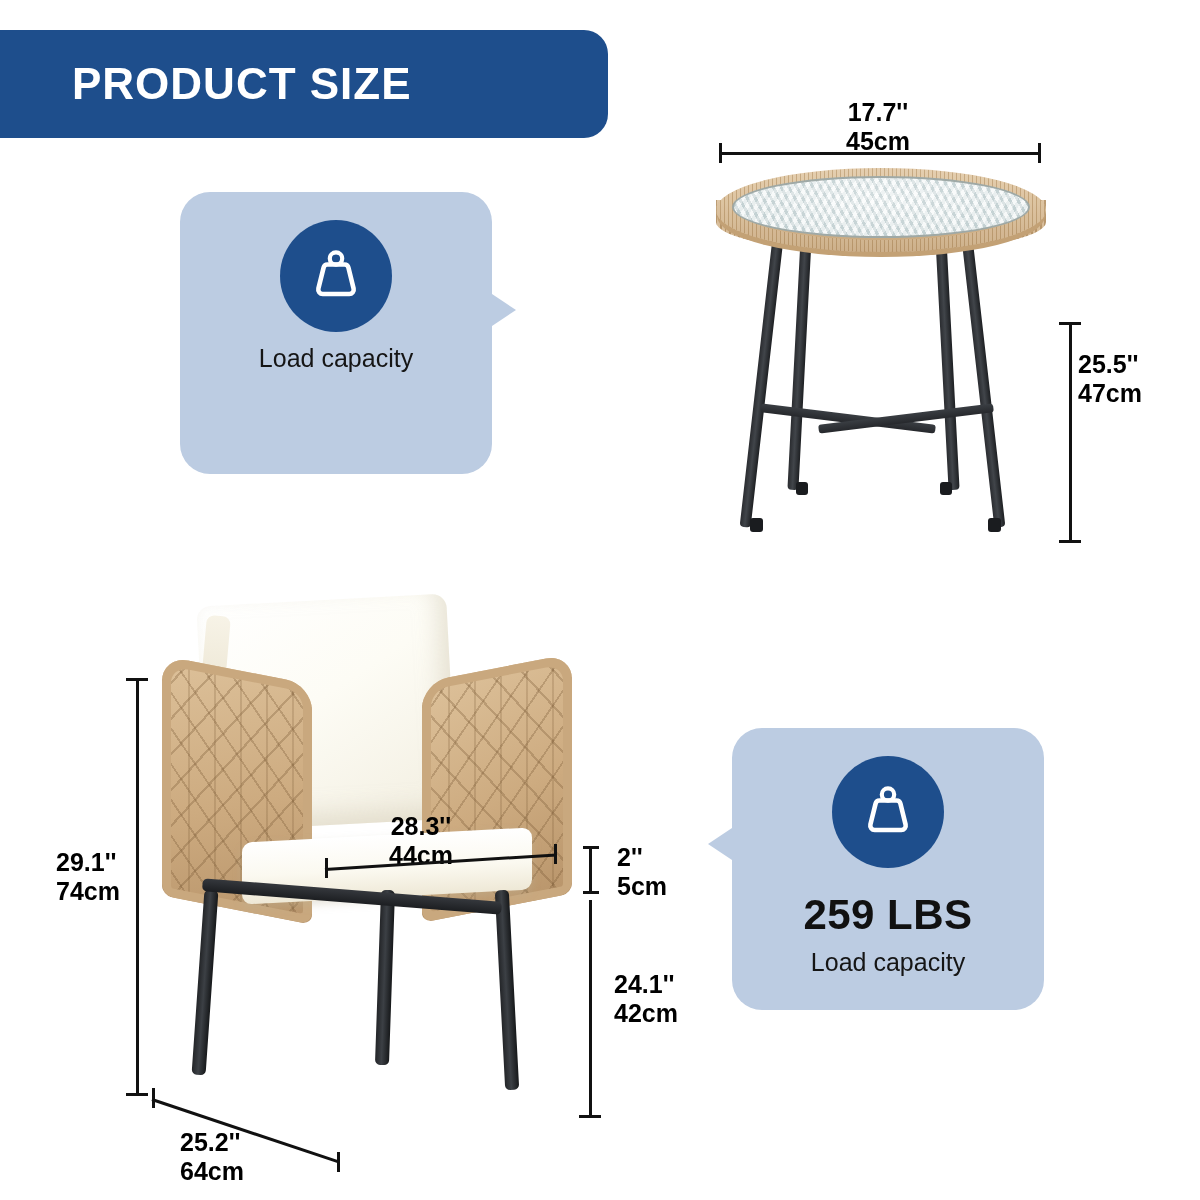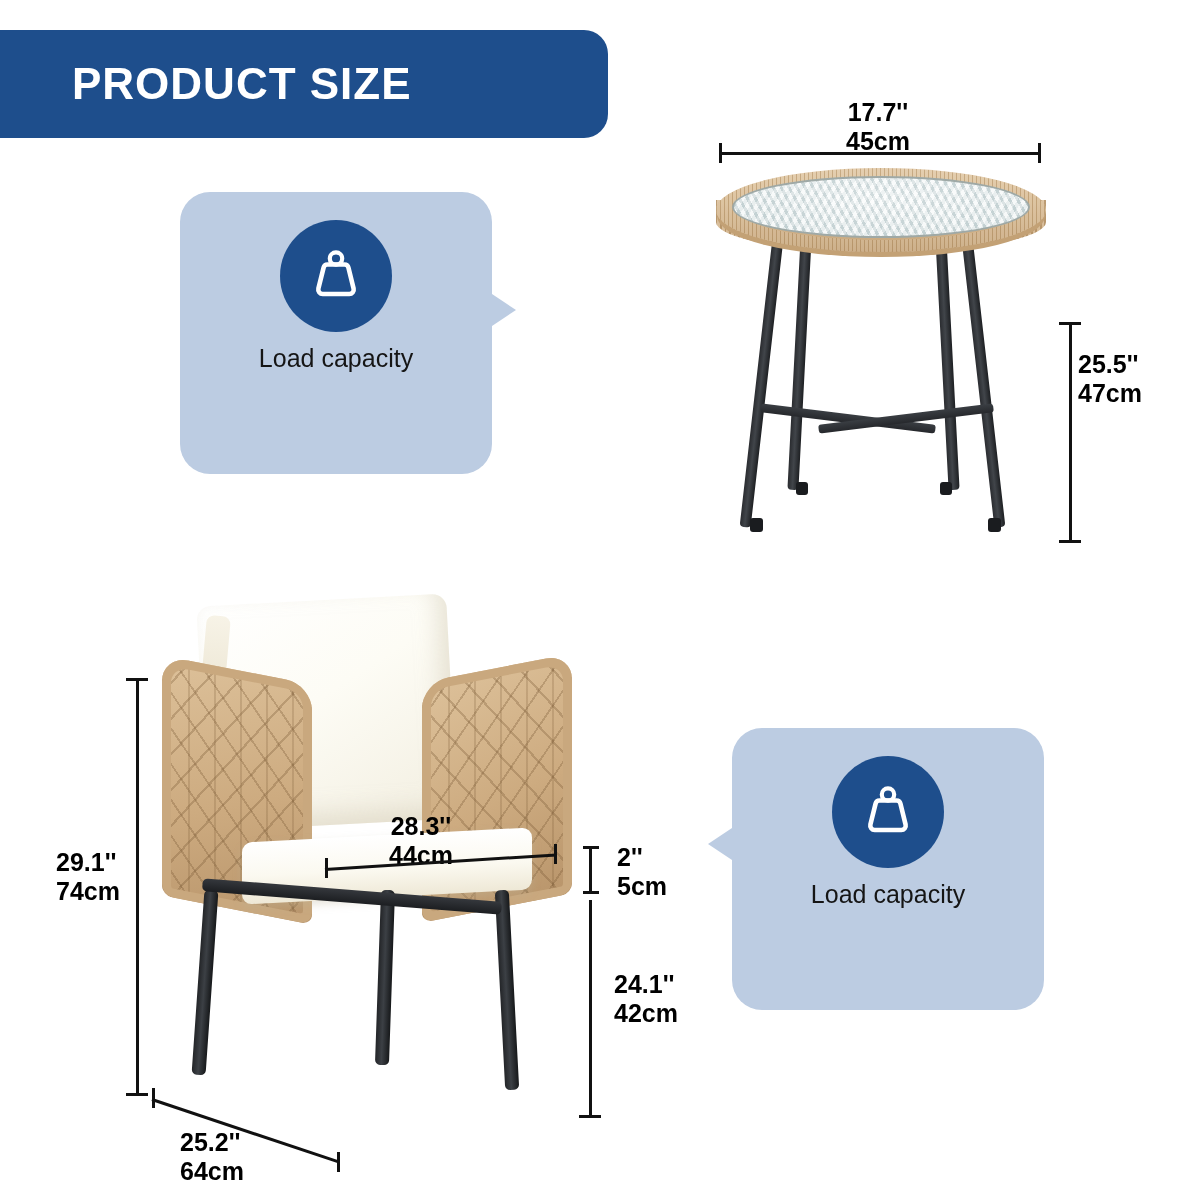--- a/index.html
+++ b/index.html
@@ -172,20 +172,21 @@
   </div>
 
   <div class="badge" id="badge-2">
     <div class="badge-tail tail-left"></div>
     <div class="badge-circle">
       <svg width="62" height="62" viewBox="0 0 62 62">
         <circle cx="31" cy="13.5" r="6.2" fill="none" stroke="#ffffff" stroke-width="4.2"></circle>
         <path d="M22.5 19.5 H39.5 a4 4 0 0 1 3.9 3.1 L48.6 43.6 a4.4 4.4 0 0 1 -4.3 5.4 H17.7 a4.4 4.4 0 0 1 -4.3 -5.4 L18.6 22.6 a4 4 0 0 1 3.9 -3.1 Z" fill="none" stroke="#ffffff" stroke-width="4.6" stroke-linejoin="round"></path>
       </svg>
     </div>
+    <div class="badge-value">259 LBS</div>
     <div class="badge-caption">Load capacity</div>
   </div>
 
   <div class="table-wrap">
     <div class="tbl-leg" style="left:56px;  top:78px;  width:11px; height:290px; transform:rotate(6.5deg);"></div>
     <div class="tbl-leg" style="left:94px;  top:78px;  width:11px; height:252px; transform:rotate(3deg);"></div>
     <div class="tbl-leg" style="left:242px; top:78px;  width:11px; height:252px; transform:rotate(-3deg);"></div>
     <div class="tbl-leg" style="left:278px; top:78px;  width:11px; height:290px; transform:rotate(-6.5deg);"></div>
 
     <div class="tbl-brace" style="left:60px;  top:254px; width:176px; height:9px; transform:rotate(7deg);"></div>

